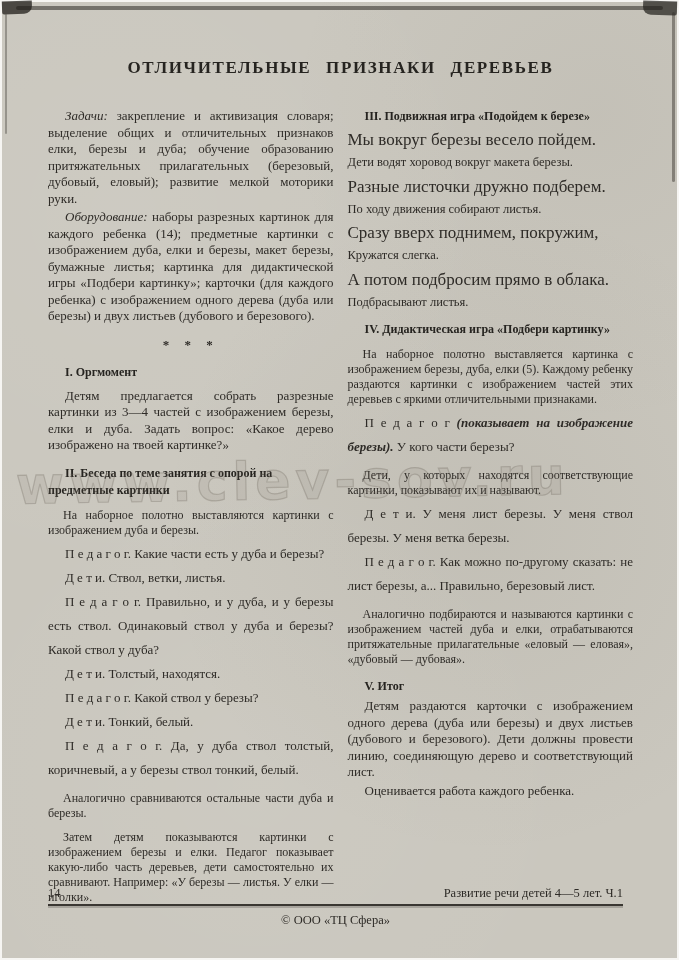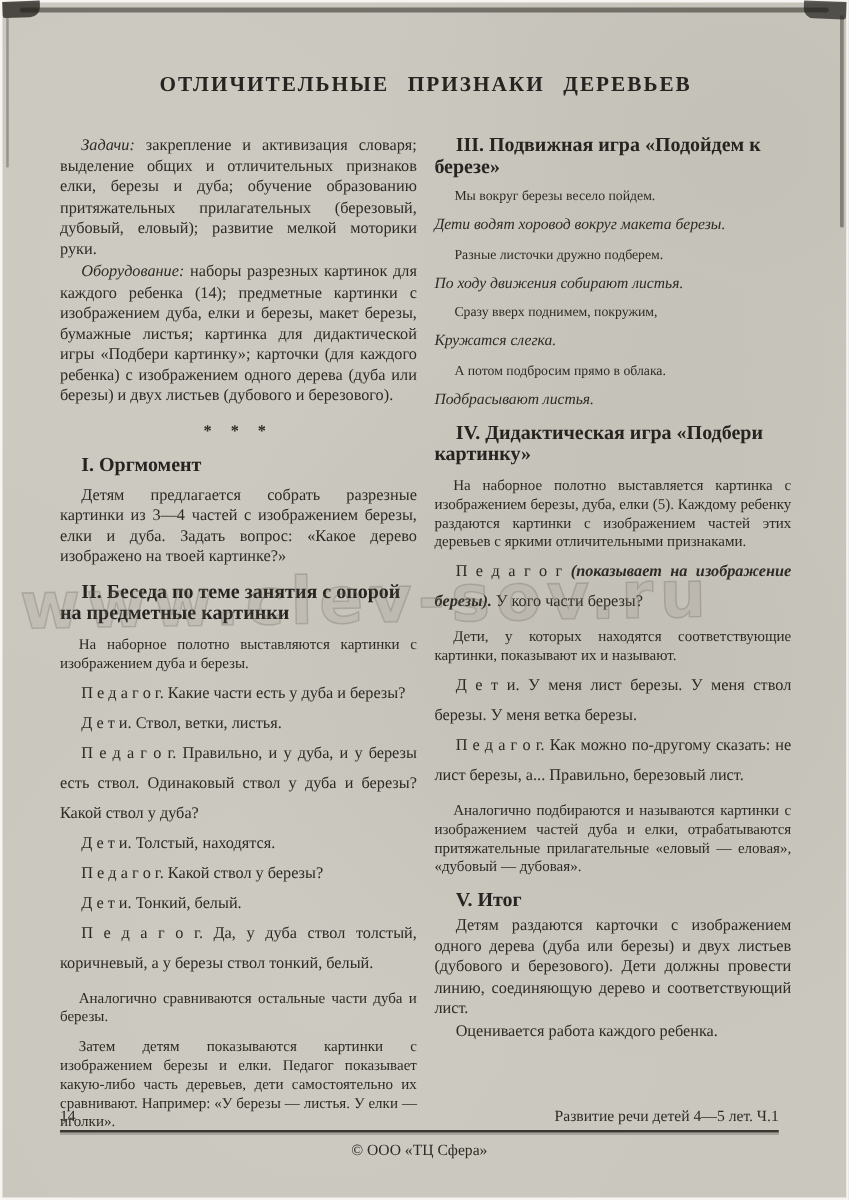--- a/index.html
+++ b/index.html
@@ -38,29 +38,29 @@
     word-spacing:9px;color:#262420;margin:0 0 30px 0;
   }
   .cols{display:flex;gap:14px;}
   .col{flex:1;min-width:0;}
 
   .para{font-size:13px;line-height:16.5px;text-align:justify;text-indent:17px;
     margin:0 0 2px 0;}
   .lead{font-style:italic;}
   .stars{text-align:center;font-weight:bold;font-size:13px;letter-spacing:6px;
     margin:12px 0 8px 0;}
-  .heading{font-weight:bold;font-size:16px;line-height:17px;text-indent:17px;
+  .heading{font-weight:bold;font-size:12px;line-height:17px;text-indent:17px;
     margin:11px 0 7px 0;color:#262420;}
   .note{font-size:12px;line-height:15px;text-align:justify;text-indent:15px;
     margin:9px 0 4px 0;}
   .dlg{font-size:13px;line-height:24px;text-align:justify;text-indent:17px;
     margin:0;}
   .dlg .stage-inline{font-style:italic;font-weight:bold;}
-  .verse{font-size:11px;line-height:16px;margin:0 0 7px 16px;text-indent:0;}
-  .stage{font-style:italic;font-size:12.5px;line-height:15.5px;margin:0 0 8px 0;}
+  .verse{font-size:17px;line-height:16px;margin:0 0 7px 0;text-indent:0;}
+  .stage{font-size:12.5px;line-height:15.5px;margin:0 0 8px 0;}
 
   .watermark{
     position:absolute;top:448px;left:14px;width:660px;
     font-family:"DejaVu Sans","Liberation Sans",sans-serif;
     font-weight:bold;font-size:52px;letter-spacing:5px;white-space:nowrap;
     color:rgba(118,111,98,0.10);
     -webkit-text-stroke:1.2px rgba(110,104,92,0.30);
     transform:rotate(-1deg);
     pointer-events:none;overflow:hidden;
   }

